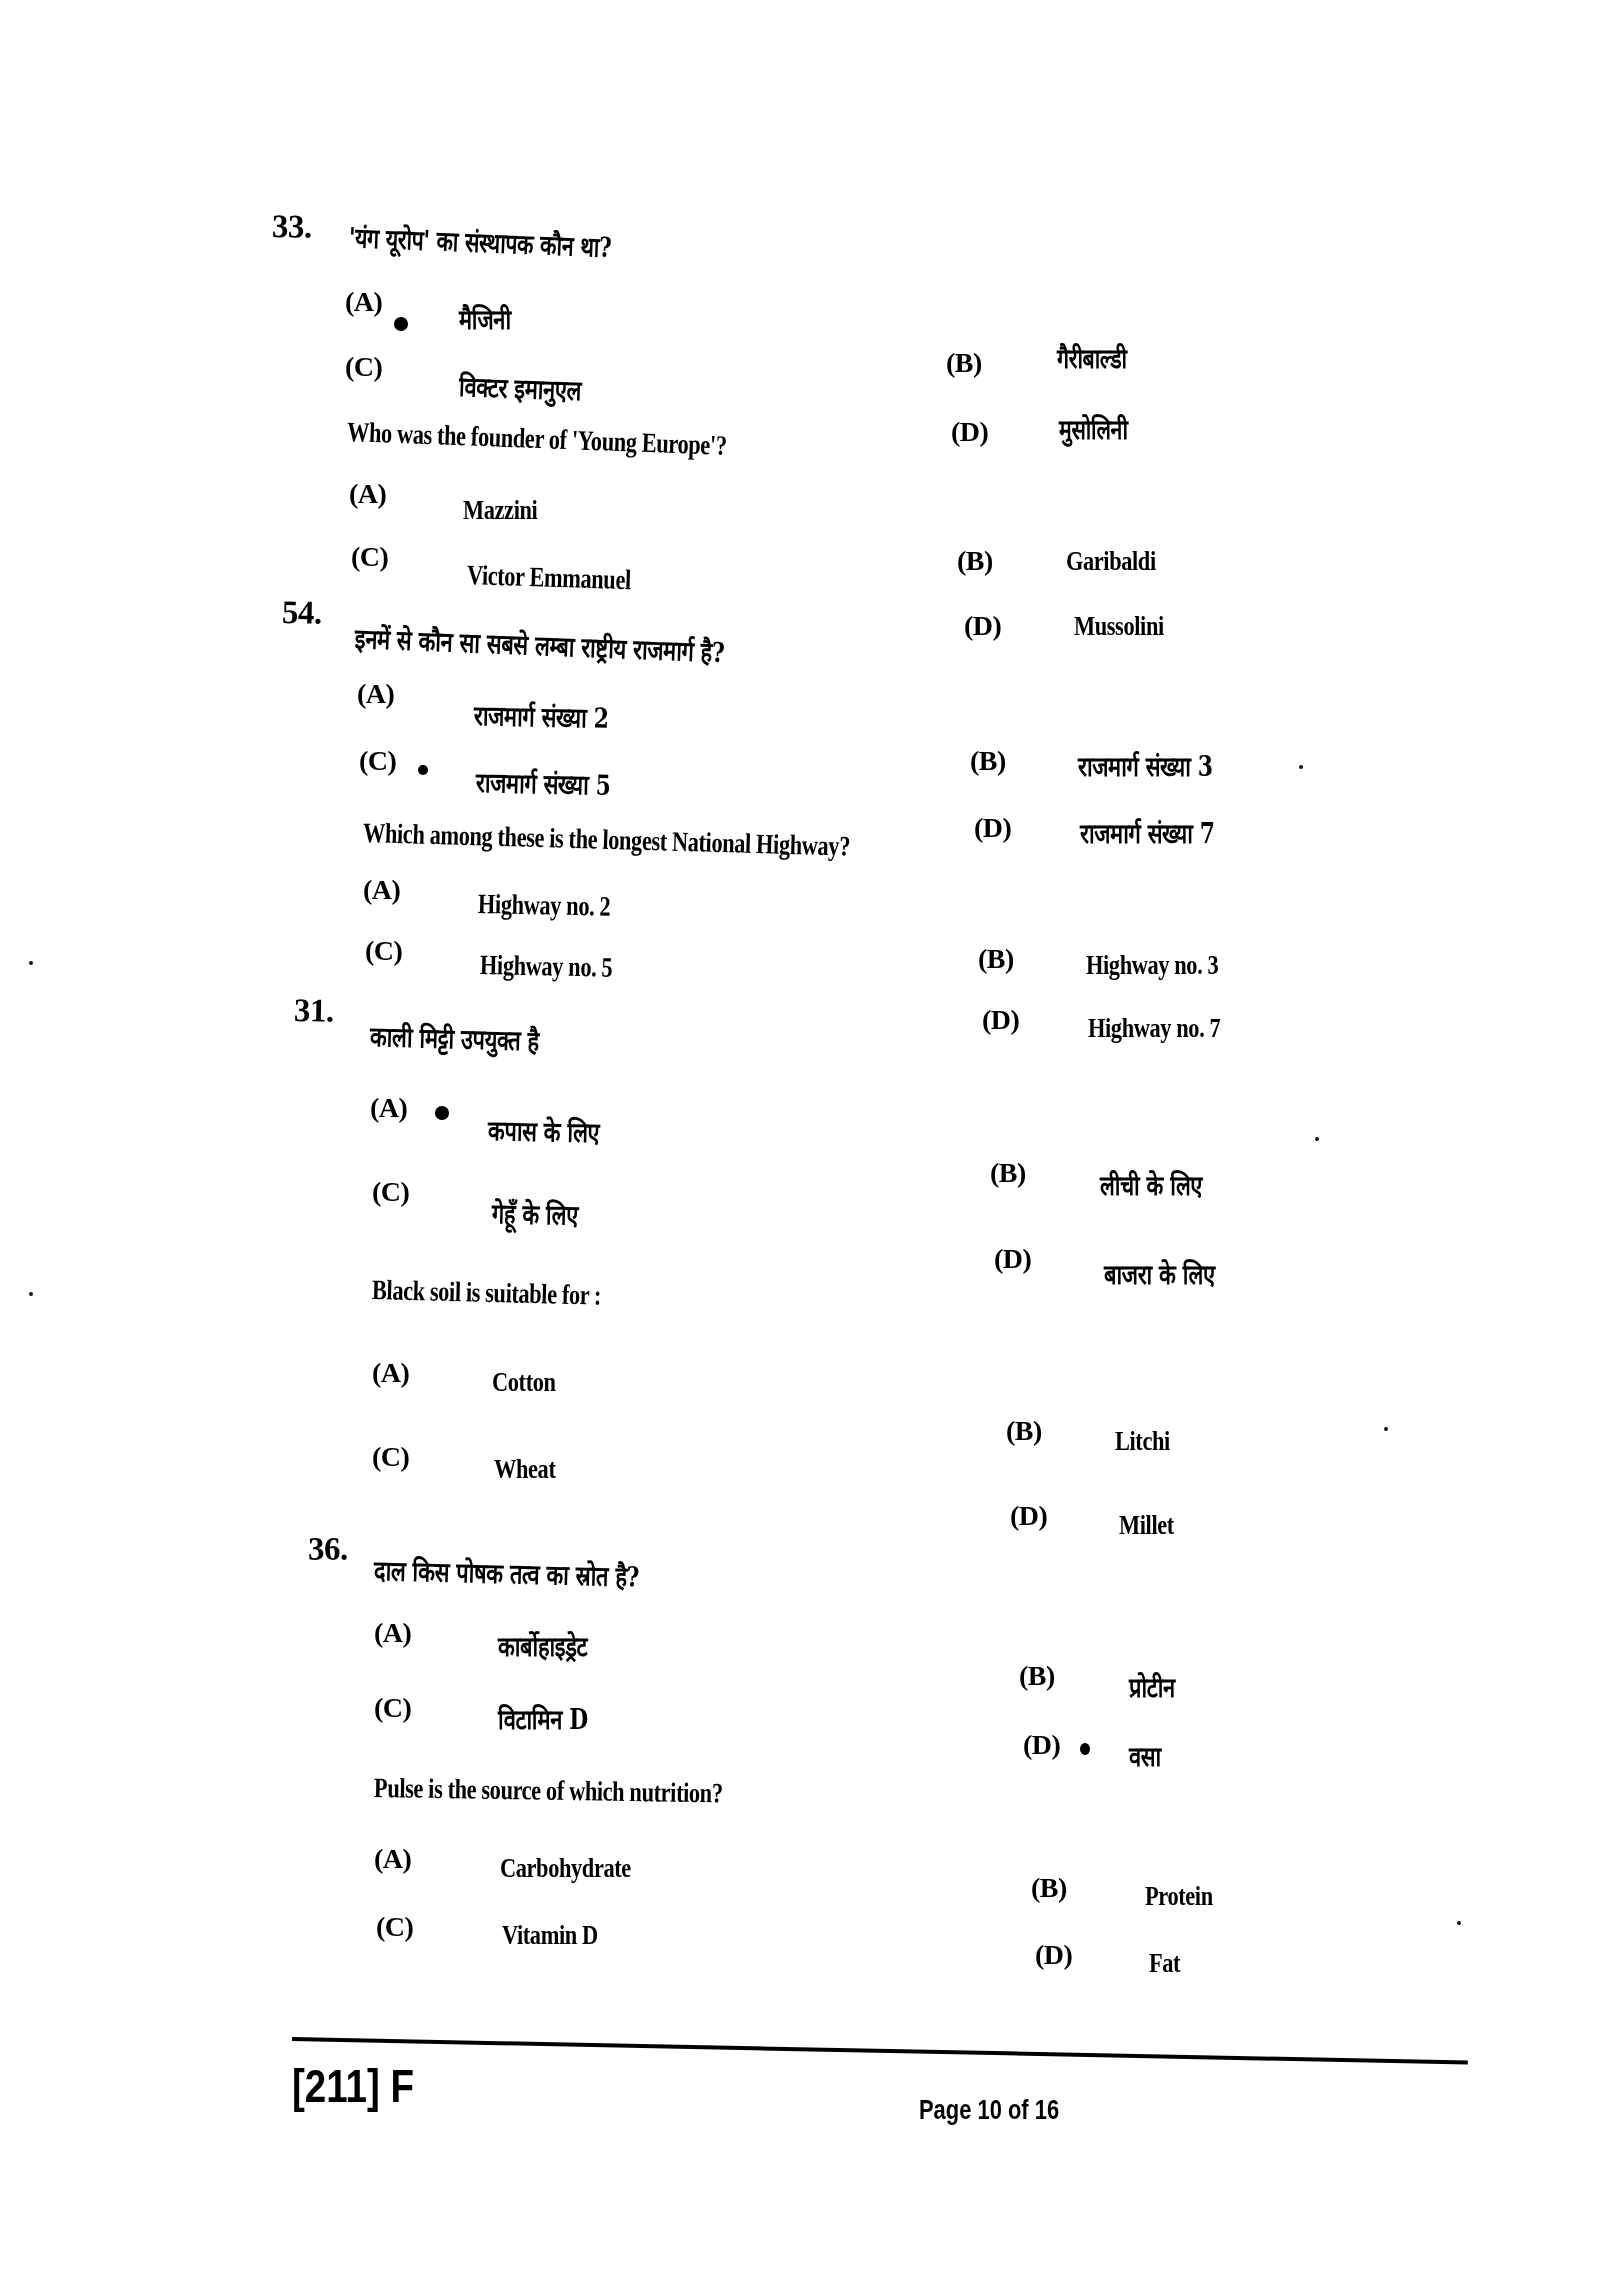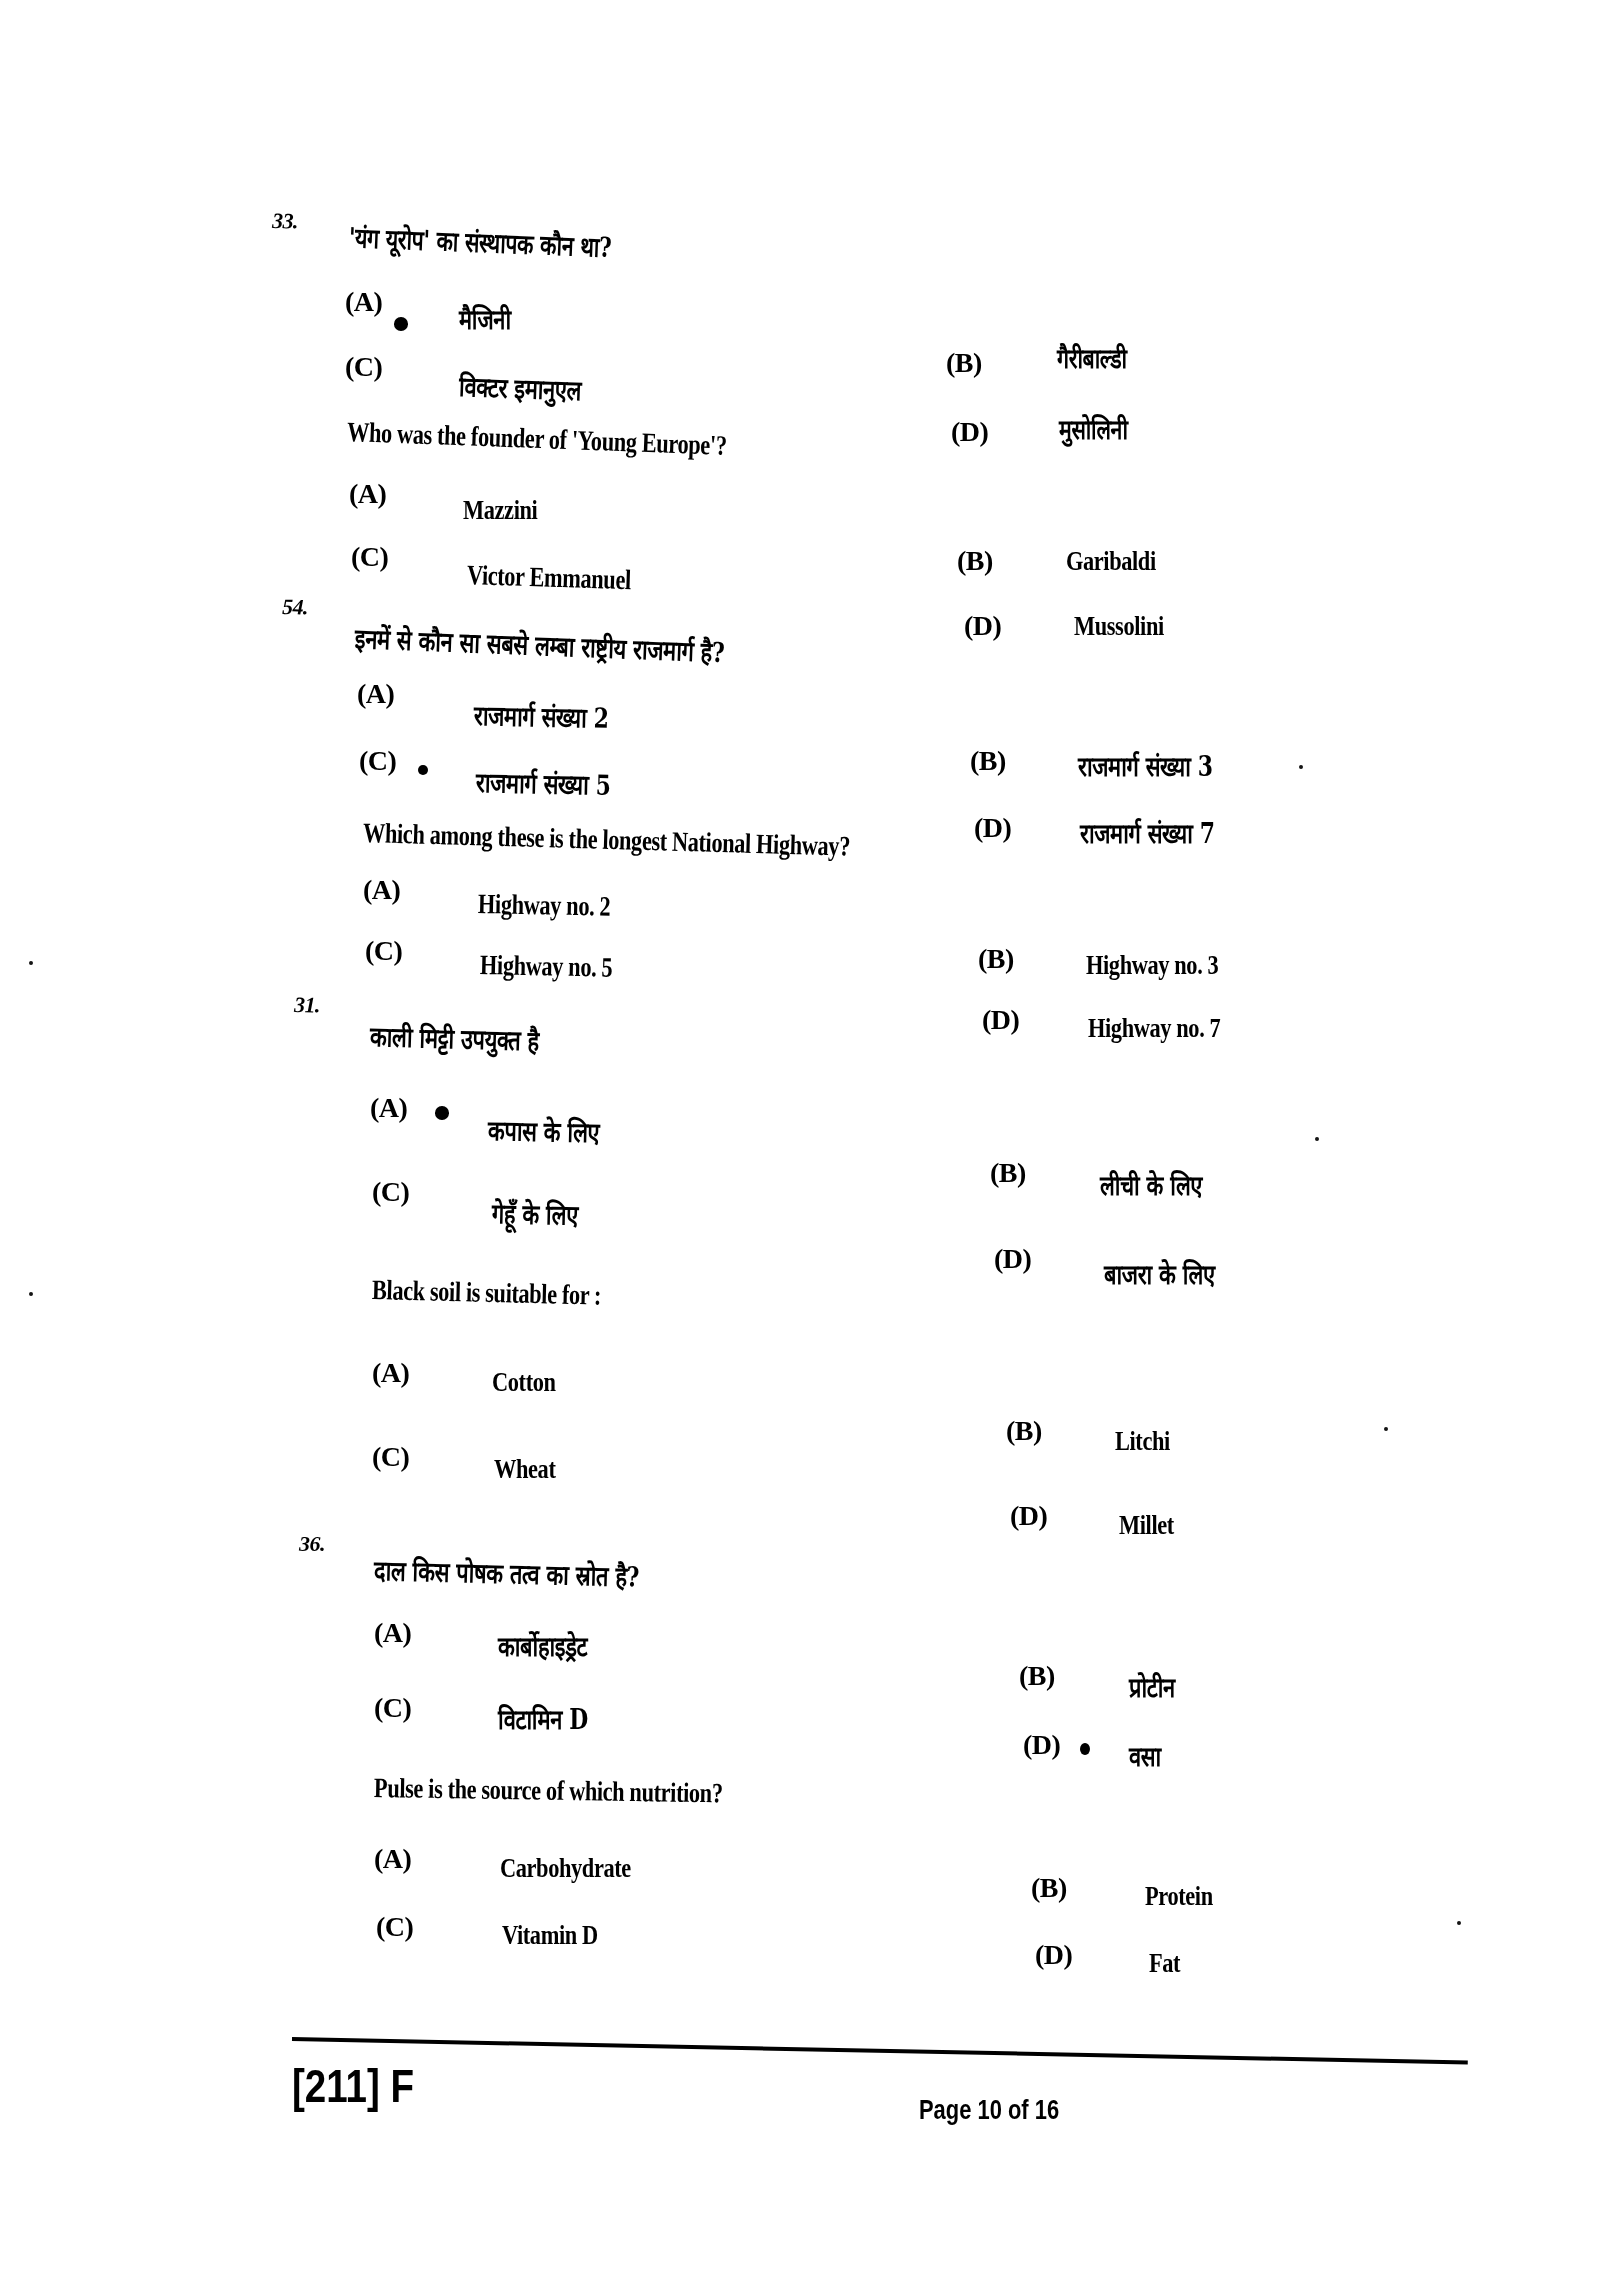--- a/index.html
+++ b/index.html
@@ -2,21 +2,21 @@
 <html><head>
 <meta charset="utf-8">
 <style>
   html, body { margin: 0; padding: 0; background: #ffffff; }
   body { width: 1621px; height: 2293px; position: relative; overflow: hidden;
          font-family: "Liberation Serif", serif; color: #111; }
   .page { position: absolute; left: 0; top: 0; width: 1621px; height: 2293px;
           filter: blur(0.6px) contrast(1.4); }
   .t { position: absolute; white-space: nowrap; font-weight: bold; font-size: 28px;
        letter-spacing: -0.5px; transform-origin: left center; }
-  .qnum { font-size: 22px; font-style: italic; }
+  .qnum { font-size: 33px; }
   .opt { font-size: 28px; }
   .hi { font-size: 27.4px; font-family: "DejaVu Serif", serif; font-weight: bold; }
   .dot { position: absolute; width: 13.7px; height: 13.7px; border-radius: 50%; background: #111; }
   .rule { position: absolute; left: 292px; top: 2037px; width: 1176px; height: 3.9px; background: #111;
           transform: rotate(1.15deg); transform-origin: left center; }
   .code { position: absolute; left: 292px; top: 2058px; font-family: "Liberation Sans", sans-serif;
           font-weight: bold; font-size: 47px; transform: scaleX(0.82); transform-origin: left top; }
   .pageno { position: absolute; left: 919px; top: 2094px; font-family: "Liberation Sans", sans-serif;
             font-weight: bold; font-size: 27.4px; transform: scaleX(0.8); transform-origin: left top; }
   .speck { position: absolute; width: 3.9px; height: 3.9px; background: #333; border-radius: 50%; }
@@ -85,21 +85,21 @@
   <div class="t" style="left:372px;top:1274px;transform:rotate(1.4deg) scaleX(0.8)">Black soil is suitable for :</div>
   <div class="t opt" style="left:372px;top:1357px">(A)</div>
   <div class="t" style="left:492px;top:1366px;transform:scaleX(0.8)">Cotton</div>
   <div class="t opt" style="left:372px;top:1441px">(C)</div>
   <div class="t" style="left:494px;top:1453px;transform:scaleX(0.8)">Wheat</div>
   <div class="t opt" style="left:1006px;top:1415px">(B)</div>
   <div class="t" style="left:1115px;top:1425px;transform:scaleX(0.8)">Litchi</div>
   <div class="t opt" style="left:1010px;top:1500px">(D)</div>
   <div class="t" style="left:1119px;top:1509px;transform:scaleX(0.8)">Millet</div>
 
-  <div class="t qnum" style="left:299px;top:1531px">36.</div>
+  <div class="t qnum" style="left:308px;top:1531px">36.</div>
   <div class="t hi" style="left:374px;top:1551px;transform:rotate(1.4deg) scaleX(0.8)">दाल किस पोषक तत्व का स्रोत है?</div>
   <div class="t opt" style="left:374px;top:1617px">(A)</div>
   <div class="t hi" style="left:498px;top:1627px;transform:scaleX(0.8)">कार्बोहाइड्रेट</div>
   <div class="t opt" style="left:374px;top:1692px">(C)</div>
   <div class="t hi" style="left:498px;top:1700px;transform:scaleX(0.8)">विटामिन D</div>
   <div class="t opt" style="left:1019px;top:1660px">(B)</div>
   <div class="t hi" style="left:1129px;top:1668px;transform:scaleX(0.8)">प्रोटीन</div>
   <div class="t opt" style="left:1023px;top:1729px">(D)</div>
   <div class="dot" style="left:1080px;top:1743px;width:9.8px;height:11.8px"></div>
   <div class="t hi" style="left:1129px;top:1737px;transform:scaleX(0.8)">वसा</div>

